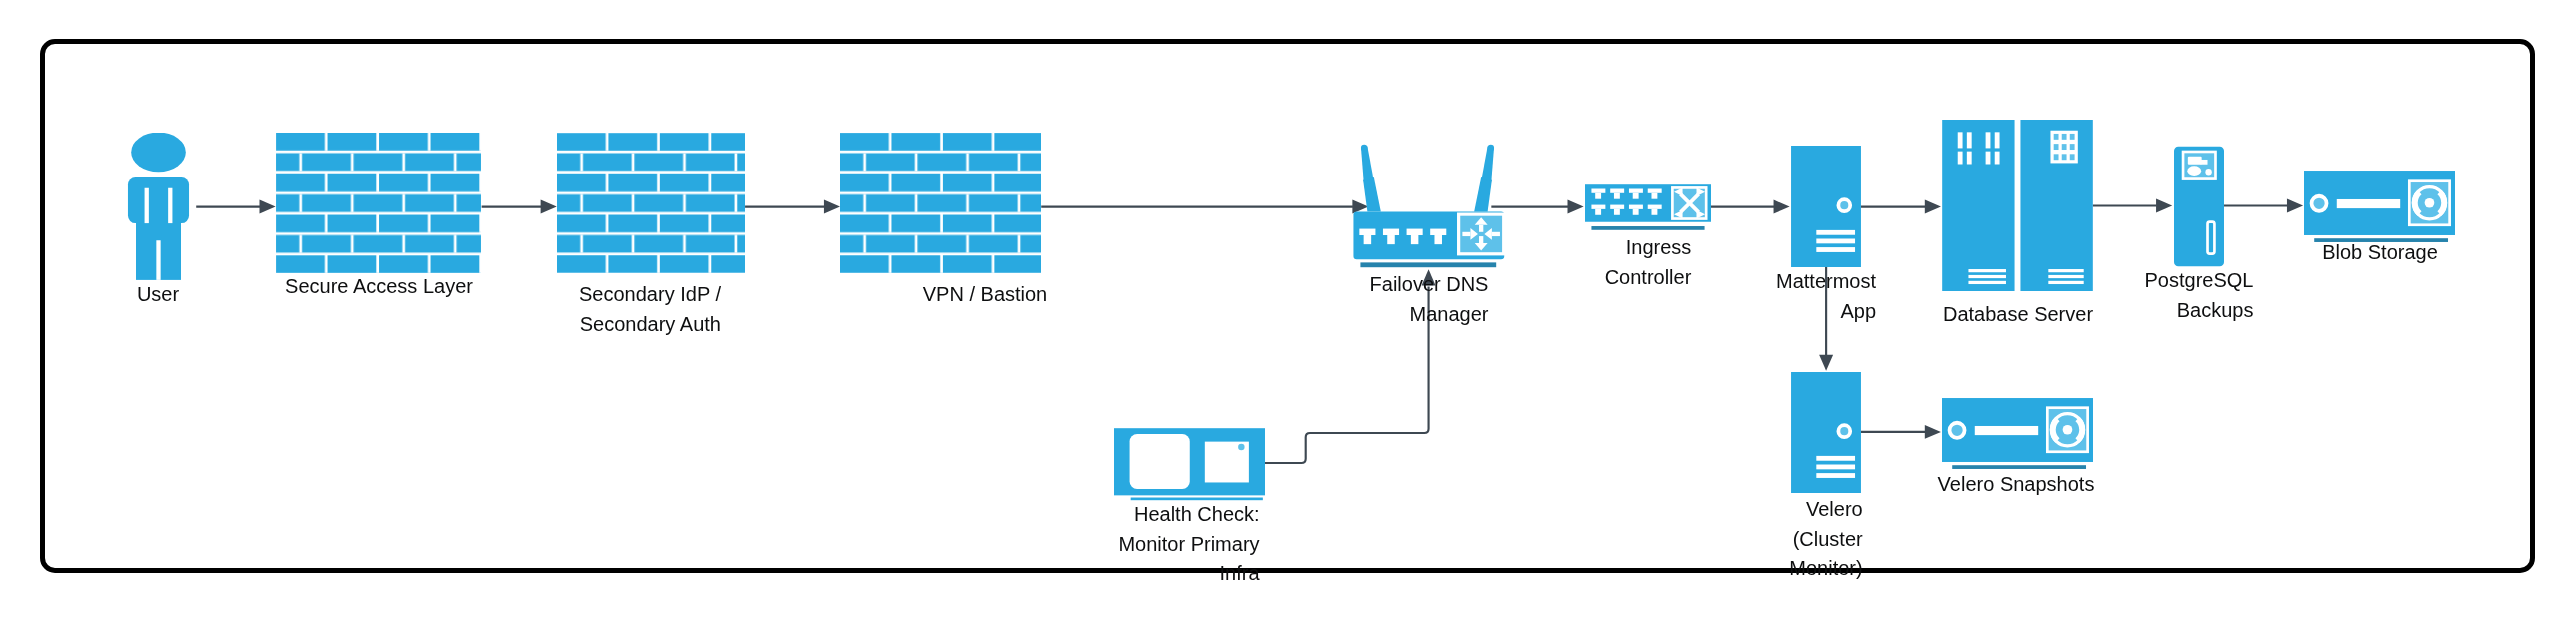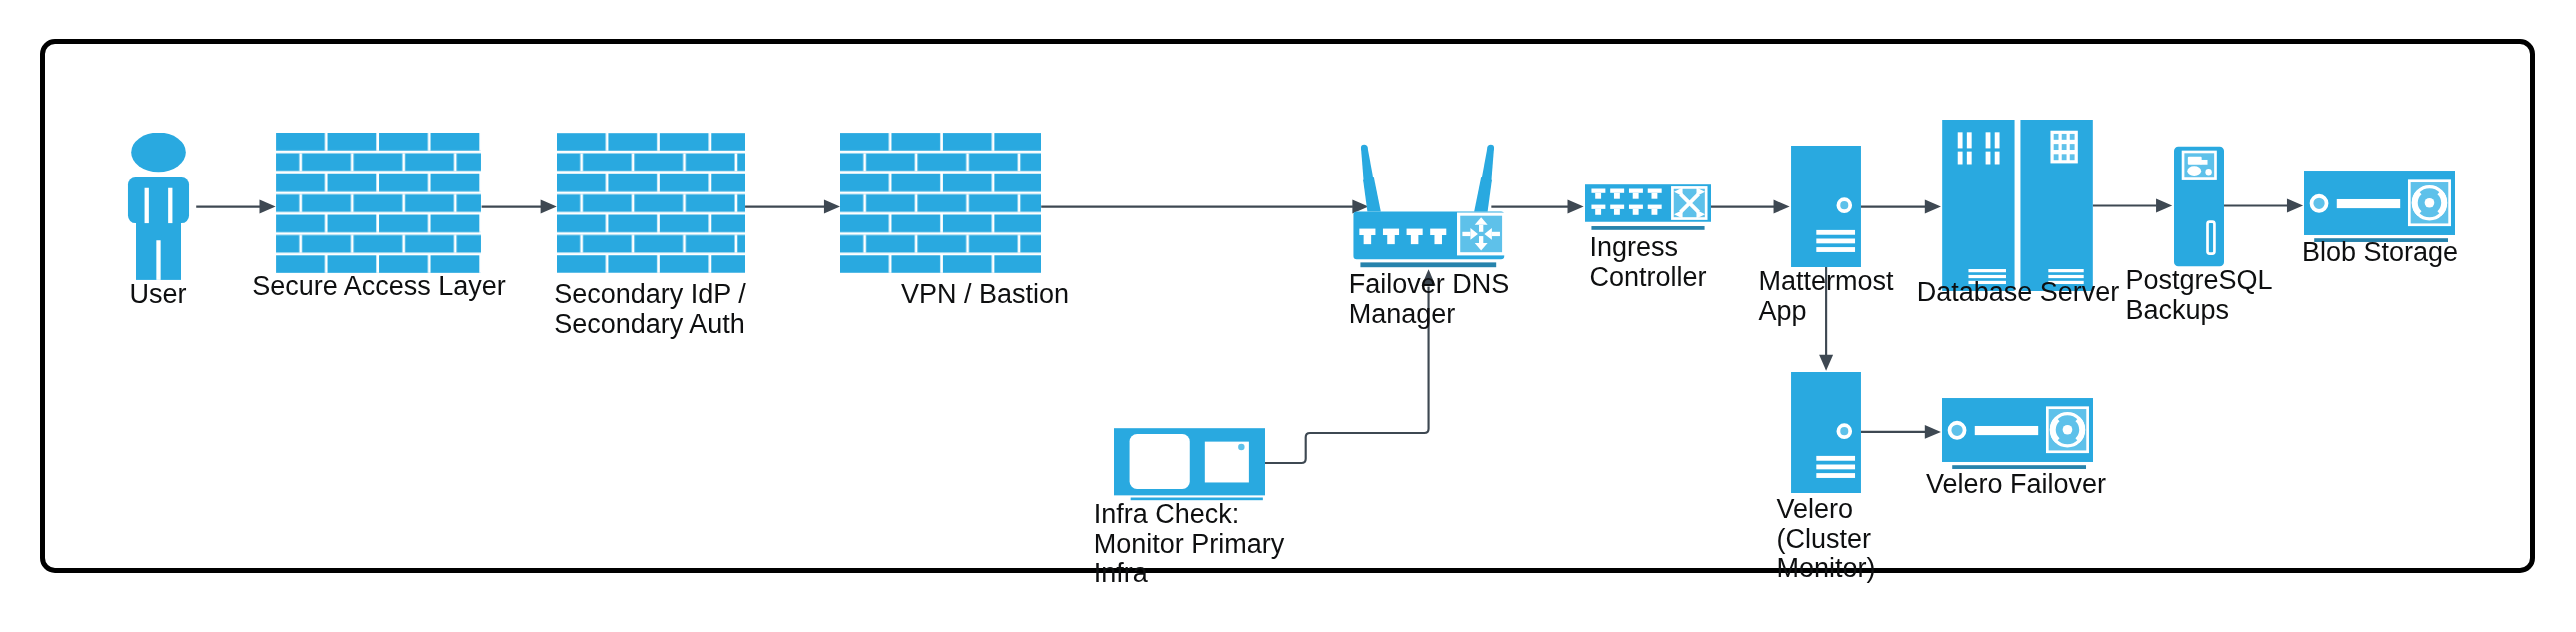--- a/index.html
+++ b/index.html
@@ -3,22 +3,22 @@
 <meta charset="utf-8">
 <style>
   html,body{margin:0;padding:0;background:#fff;}
   body{width:2576px;height:632px;position:relative;overflow:hidden;
        font-family:"Liberation Sans","DejaVu Sans",sans-serif;color:#0e0f10;}
   .frame{position:absolute;left:40px;top:39px;width:2485px;height:524px;
          border:5.4px solid #000;border-radius:15px;z-index:1;background:transparent;}
   .edges{position:absolute;left:0;top:0;z-index:2;}
   .node{position:absolute;z-index:3;}
   .node svg{display:block;}
-  .label{position:absolute;transform:translateX(-50%);text-align:left;
-          font-size:27px;line-height:29.5px;white-space:nowrap;z-index:4;}
+  .label{position:absolute;transform:translateX(-50%);text-align:right;
+          font-size:20px;line-height:29.5px;white-space:nowrap;z-index:4;}
 </style>
 </head>
 <body>
 
 <svg width="0" height="0" style="position:absolute" aria-hidden="true">
   <defs>
     <pattern id="brick" patternUnits="userSpaceOnUse" width="96" height="76">
       <rect width="96" height="76" fill="#29A9E0"></rect>
       <rect y="33" width="96" height="5" fill="#fff"></rect>
       <rect y="71" width="96" height="5" fill="#fff"></rect>
@@ -230,21 +230,21 @@
     <g fill="#fff">
       <rect x="49" y="278" width="70" height="6"></rect>
         <rect x="49" y="289" width="70" height="6"></rect>
         <rect x="49" y="300" width="70" height="6"></rect>
       <rect x="198" y="278" width="66" height="6"></rect>
         <rect x="198" y="289" width="66" height="6"></rect>
         <rect x="198" y="300" width="66" height="6"></rect>
     </g>
   </svg>
 </div>
-<div class="label" style="left:2018px;top:278px">
+<div class="label" style="left:2018px;top:300px">
   <div>Database Server</div>
 </div>
 
 <div class="node" style="left:2174px;top:146px">
   <svg width="50" height="121" viewBox="0 0 94 225">
     <rect width="94" height="225" rx="8" fill="#29A9E0"></rect>
     <rect x="17" y="10" width="61" height="50" fill="#5EC1EA" stroke="#fff" stroke-width="5"></rect>
     <g fill="#fff">
       <rect x="26" y="19" width="26" height="15" rx="2"></rect>
       <rect x="50" y="25" width="13" height="9"></rect>
@@ -279,21 +279,21 @@
 <div class="node" style="left:1114px;top:428px">
   <svg width="151" height="74" viewBox="0 0 281 137">
     <rect width="281" height="125" fill="#29A9E0"></rect>
     <rect x="29" y="11" width="112" height="102" rx="14" fill="#fff"></rect>
     <rect x="169" y="25" width="82" height="76" fill="#fff"></rect>
     <circle cx="237" cy="35" r="6" fill="#5EC1EA"></circle>
     <rect x="31" y="129" width="246" height="5" fill="#29A9E0"></rect>
   </svg>
 </div>
 <div class="label" style="left:1189px;top:500px">
-  <div>Infra Check:</div>
+  <div>Health Check:</div>
   <div>Monitor Primary</div>
   <div>Infra</div>
 </div>
 
 <div class="node" style="left:1791px;top:372px">
   <svg width="70" height="121" viewBox="0 0 130 225">
     <rect width="130" height="225" fill="#29A9E0"></rect>
     <circle cx="99" cy="110" r="11" fill="#5EC1EA" stroke="#fff" stroke-width="7"></circle>
     <g fill="#fff">
       <rect x="47" y="156" width="72" height="9"></rect>
@@ -315,15 +315,15 @@
     <rect x="61" y="52" width="118" height="17" fill="#fff"></rect>
     <rect x="196" y="18" width="75" height="82" fill="#5EC1EA" stroke="#fff" stroke-width="5"></rect>
     <circle cx="233.5" cy="59" r="30" fill="#5EC1EA" stroke="#fff" stroke-width="6"></circle>
     <path d="M 215,39 A 27,27 0 0 0 215,79" stroke="#fff" stroke-width="11" fill="none"></path>
     <path d="M 252,39 A 27,27 0 0 1 252,79" stroke="#fff" stroke-width="11" fill="none"></path>
     <circle cx="233.5" cy="59" r="9" fill="#fff"></circle>
     <rect x="19" y="125" width="249" height="7" fill="#2683AC"></rect>
   </svg>
 </div>
 <div class="label" style="left:2016px;top:470px">
-  <div>Velero Failover</div>
+  <div>Velero Snapshots</div>
 </div>
 
 
 </body></html>

